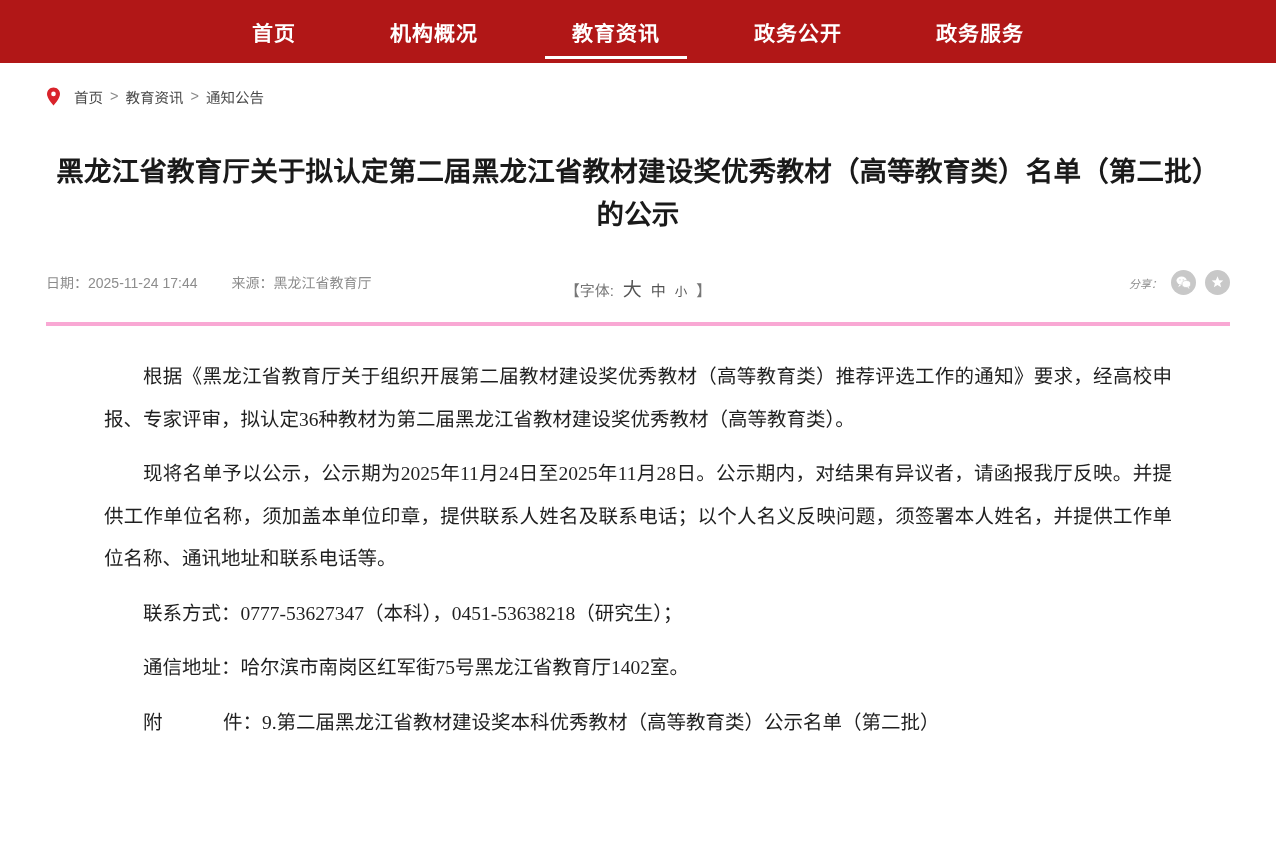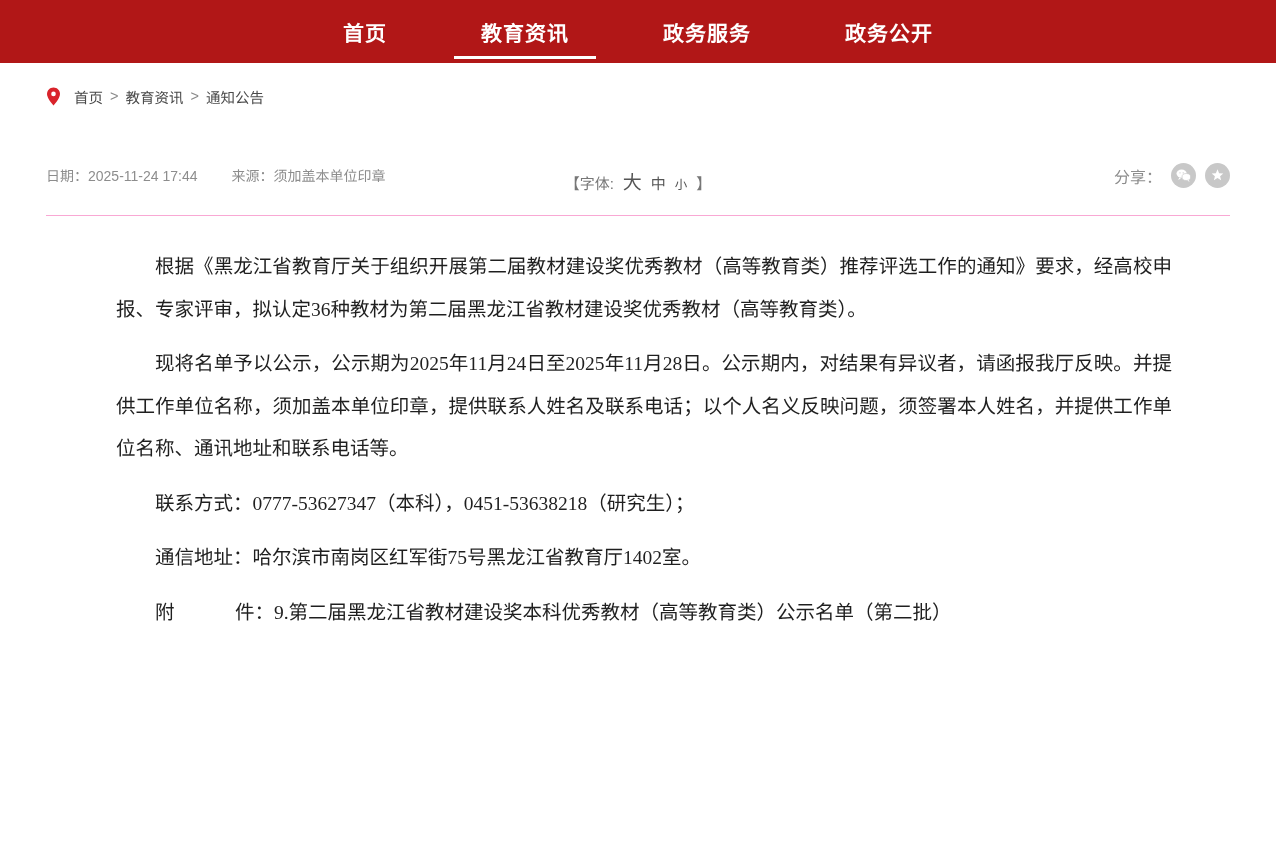--- a/index.html
+++ b/index.html
@@ -92,21 +92,21 @@
     text-align: center;
     margin: 22px 8px 0 8px;
     letter-spacing: 0.2px;
     font-family: "Liberation Sans", sans-serif;
   }
 
   
   .meta-bar {
     margin-top: 34px;
     height: 52px;
-    border-bottom: 1px solid #f9a8d4;
+    border-bottom: 4px solid #f9a8d4;
     display: flex;
     align-items: flex-start;
     position: relative;
     font-size: 14px;
     color: #8d8d8d;
   }
   .meta-left {
     display: flex;
     align-items: center;
     gap: 34px;
@@ -135,21 +135,21 @@
   .fs-mid { font-size: 15px; color: #555; cursor: pointer; }
   .fs-small { font-size: 12.5px; color: #555; cursor: pointer; }
   .meta-right {
     position: absolute;
     right: 0;
     top: 0;
     display: flex;
     align-items: center;
     gap: 9px;
   }
-  .share-label { font-size: 16px; color: #8d8d8d; }
+  .share-label { font-size: 11px; color: #8d8d8d; font-style: italic; }
   .share-icon {
     width: 25px; height: 25px;
     border-radius: 50%;
     background: #c8c8c8;
     display: inline-flex;
     align-items: center;
     justify-content: center;
     cursor: pointer;
   }
   .share-icon svg { display: block; }
@@ -158,63 +158,65 @@
   .content {
     padding: 0 58px;
     margin-top: 30px;
     font-family: "Liberation Serif", serif;
     font-size: 19.5px;
     line-height: 2.18;
     color: #1f1f1f;
     text-align: justify;
   }
   .content p {
-    margin: 0 0 12px 12px;
+    margin: 0 0 12px 0;
     text-indent: 2em;
   }
   .content p.attach-sub {
     text-indent: 4.7em;
     margin-top: 14px;
   }
   .attach-line .sp { display: inline-block; width: 3.1em; }
 </style>
 </head>
 <body>
 
 <div class="navbar">
   <div class="nav-item">首页</div>
+  <div class="nav-item">机构概况</div>
   <div class="nav-item active">教育资讯</div>
+  <div class="nav-item">政务公开</div>
   <div class="nav-item">政务服务</div>
-  <div class="nav-item">政务公开</div>
 </div>
 
 <div class="page">
 
   <div class="breadcrumb">
     <span class="pin-icon">
       <svg width="15" height="19" viewBox="0 0 15 19" xmlns="http://www.w3.org/2000/svg">
         <path d="M7.5 0.5 C3.9 0.5 1 3.4 1 7 C1 11.6 7.5 18.5 7.5 18.5 C7.5 18.5 14 11.6 14 7 C14 3.4 11.1 0.5 7.5 0.5 Z" fill="#d9232b"></path>
         <circle cx="7.5" cy="6.9" r="2.3" fill="#ffffff"></circle>
       </svg>
     </span>
     <span class="crumb">首页</span>
     <span class="crumb-sep">&gt;</span>
     <span class="crumb">教育资讯</span>
     <span class="crumb-sep">&gt;</span>
     <span class="crumb">通知公告</span>
   </div>
 
+  <h1 class="article-title">黑龙江省教育厅关于拟认定第二届黑龙江省教材建设奖优秀教材（高等教育类）名单（第二批）的公示</h1>
 
   <div class="meta-bar">
     <div class="meta-left">
       <span class="meta-item">
         <span>日期：</span><span>2025-11-24 17:44</span>
       </span>
       <span class="meta-item">
-        <span>来源：</span><span>须加盖本单位印章</span>
+        <span>来源：</span><span>黑龙江省教育厅</span>
       </span>
     </div>
 
     <div class="meta-center">
       <div class="font-size-group">
         <span>【字体:</span>
         <span class="fs-big">大</span>
         <span class="fs-mid">中</span>
         <span class="fs-small">小</span>
         <span>】</span>

